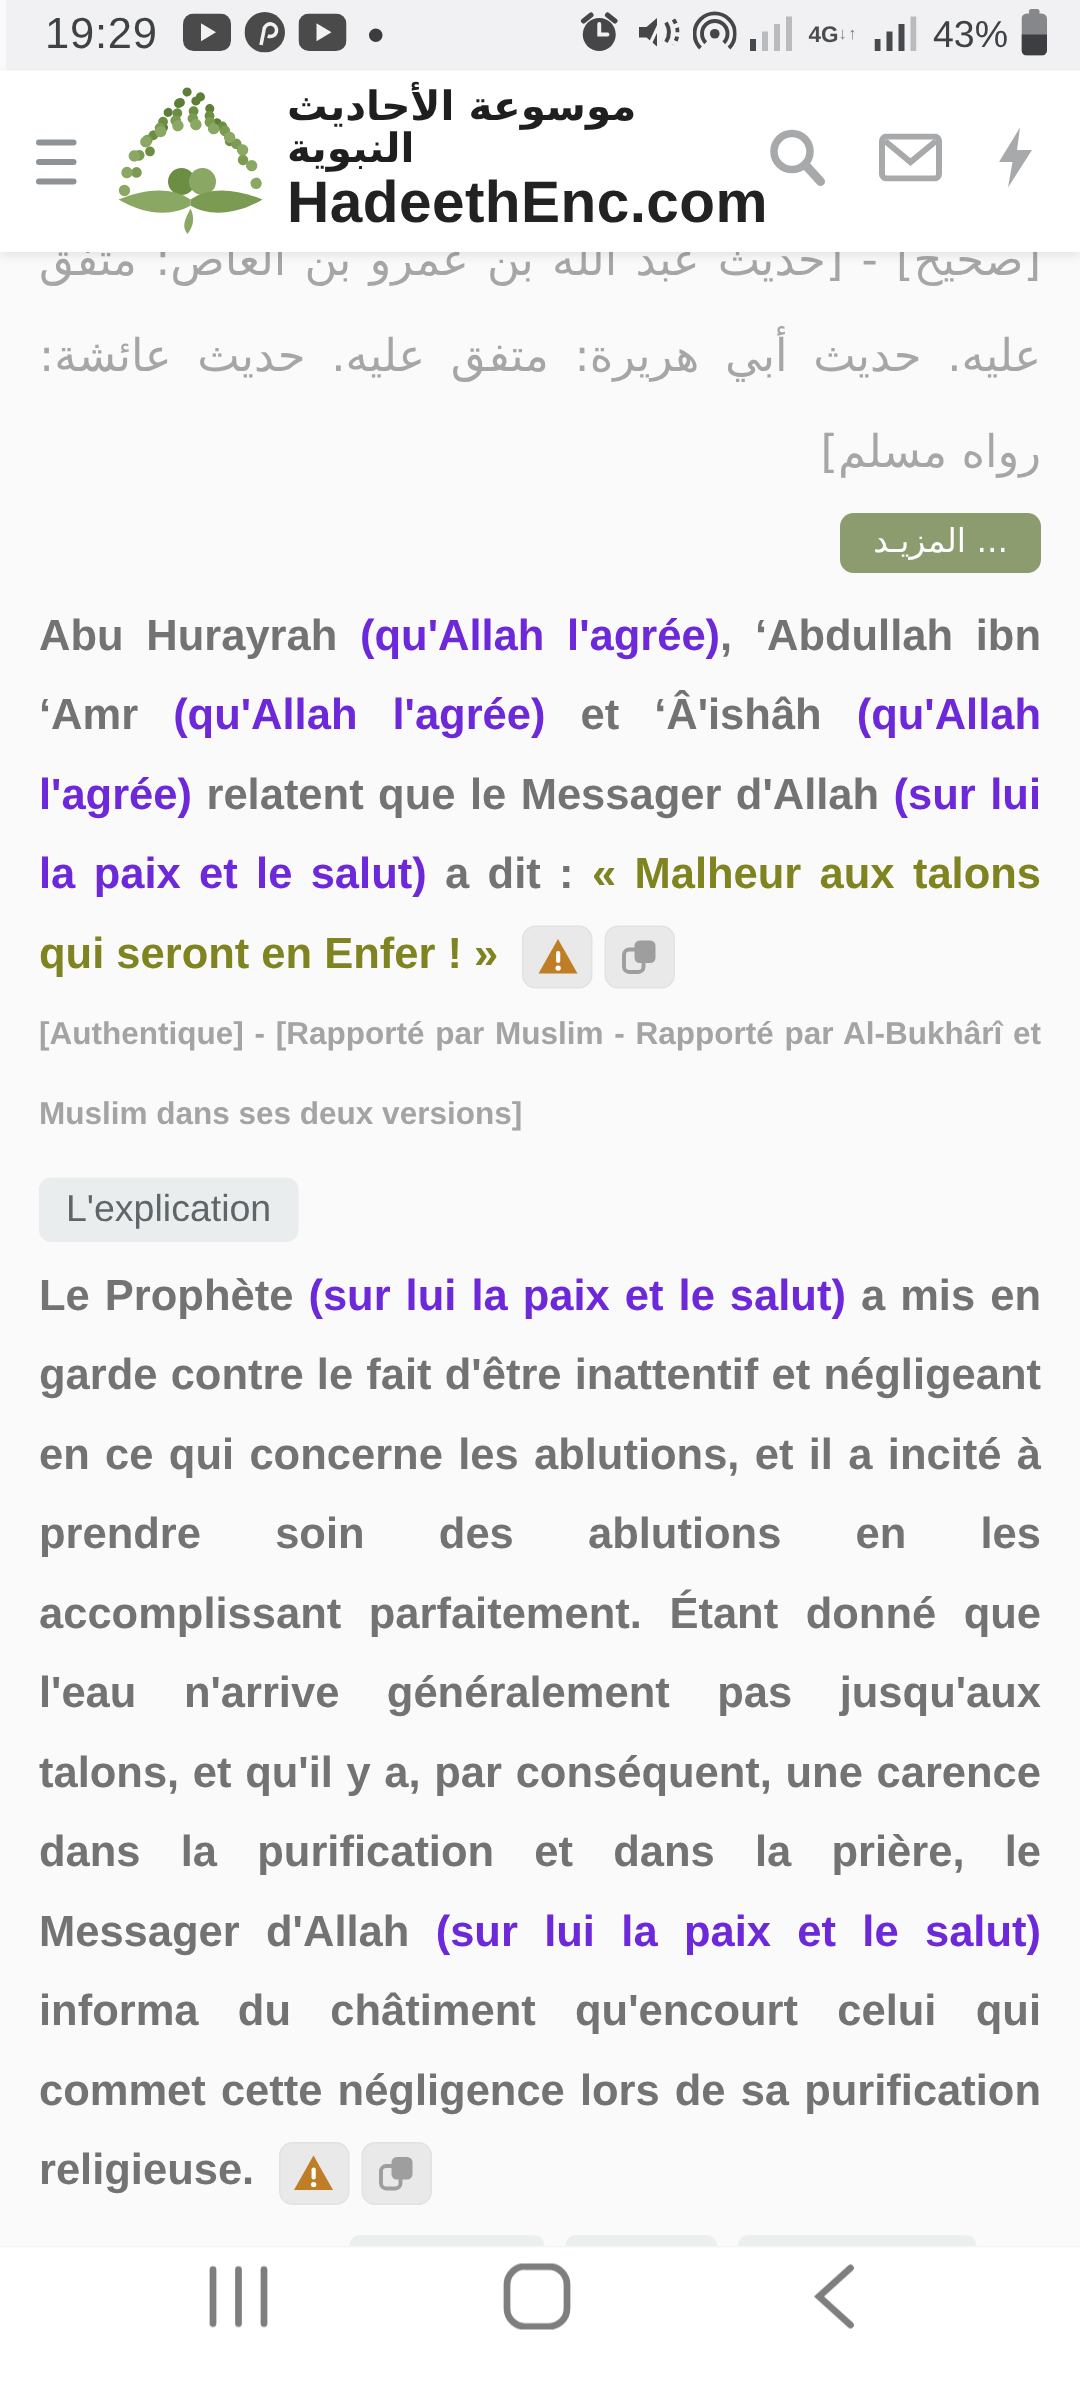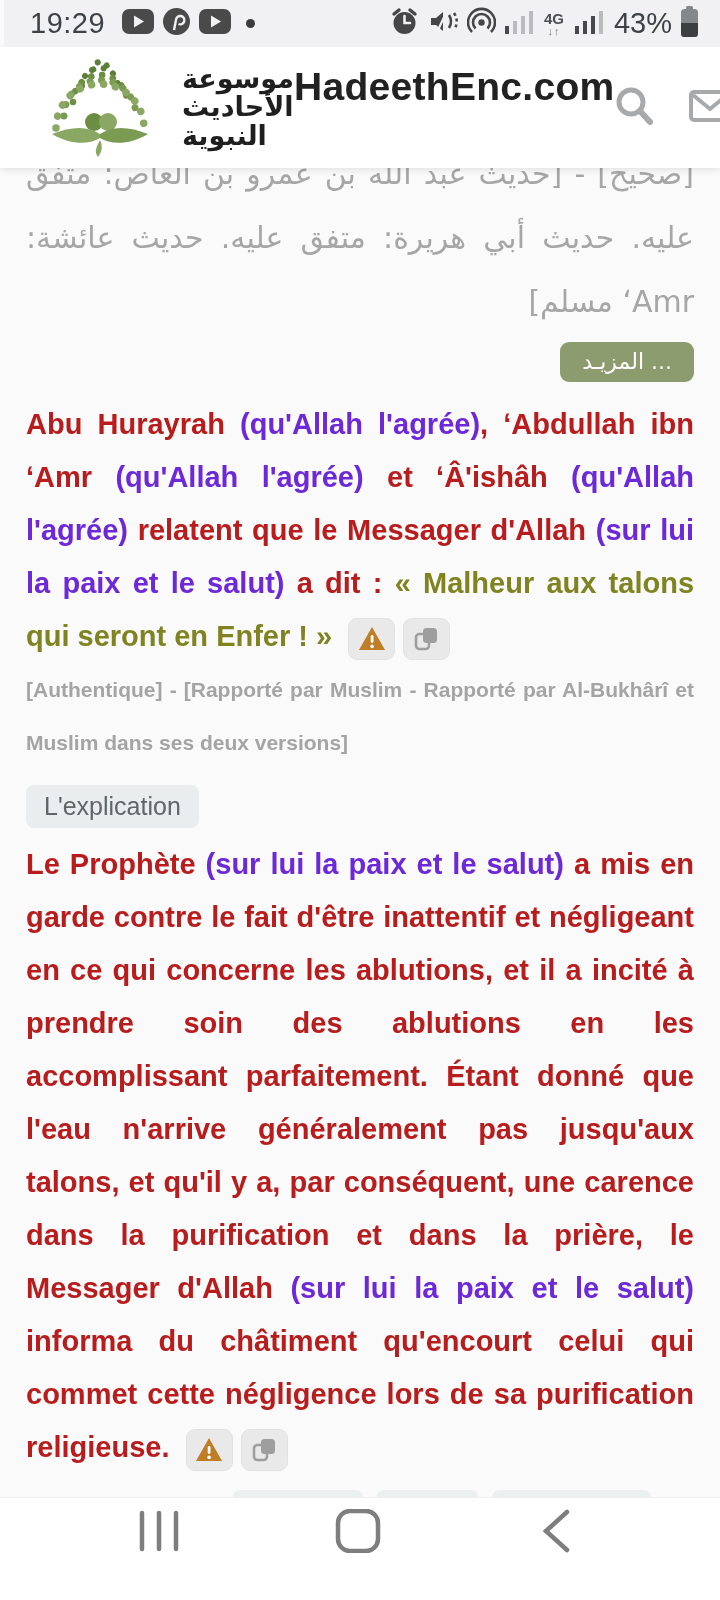--- a/index.html
+++ b/index.html
@@ -5,51 +5,51 @@
   * { margin:0; padding:0; box-sizing:border-box; }
   html,body { width:720px; height:1600px; overflow:hidden; background:#fafafa;
     font-family:"Liberation Sans", sans-serif; }
 
   
   .status-bar { position:fixed; top:0; left:4px; width:720px; height:47px; z-index:30;
     background:#f1f1f4; display:flex; align-items:center; justify-content:space-between;
     padding:0 26px; }
   .sb-left, .sb-right { display:flex; align-items:center; gap:9px; }
   .sb-time { font-size:29px; color:#3f4245; letter-spacing:0.5px; margin-right:8px; }
-  .sb-pct { font-size:29px; color:#3f4245; margin-left:2px; }
-  .sb-4g { display:flex; flex-direction:column; align-items:center; line-height:1; margin:0 2px; }
+  .sb-pct { font-size:25px; color:#3f4245; margin-left:2px; }
+  .sb-4g { display:flex; flex-direction:row; align-items:center; line-height:1; margin:0 2px; }
   .sb-4g span { font-size:15px; font-weight:bold; color:#4a4d50; }
   .sb-4g small { font-size:11px; color:#7c7f82; letter-spacing:1px; }
   .notif-dot { width:9px; height:9px; border-radius:50%; background:#3c3c3c; margin-left:6px; }
 
   
   .app-header { position:fixed; top:47px; left:0; width:720px; height:121px; z-index:20;
     background:#ffffff; box-shadow:0 2px 7px rgba(0,0,0,0.10);
     display:flex; align-items:center; padding:0 24px; }
   .hamburger { width:40px; display:flex; flex-direction:column; gap:9px; margin-right:18px; }
   .hamburger i { display:block; height:4px; border-radius:2px; background:#8f9296; }
   .logo-wrap { display:flex; align-items:center; gap:6px; flex:1; }
-  .logo-text { display:flex; flex-direction:row; line-height:1.05;margin-left:18px; }
+  .logo-text { display:flex; flex-direction:column; line-height:1.05; }
   .logo-ar { font-family:"DejaVu Sans", sans-serif; font-size:27px; font-weight:bold; color:#1f1f1f; }
   .logo-en { font-size:39px; font-weight:bold; color:#222; letter-spacing:0.3px; margin-top:2px; }
   .header-actions { display:flex; align-items:center; gap:36px; padding-right:6px; }
 
   
   .page { position:relative; z-index:1; padding:168px 26px 0 26px; }
 
   .ar-block { direction:rtl; font-family:"DejaVu Sans", sans-serif; font-size:30px;
     color:#a6a6a6; line-height:64px; text-align:justify; margin-top:-26px; }
 
   .more-row { display:flex; justify-content:flex-end; margin-top:8px; }
   .more-btn { background:#8c9c6e; color:#fff; border:none; border-radius:9px;
     font-family:"DejaVu Sans", sans-serif; font-size:22px; padding:7px 22px; line-height:1.2; }
 
   .hadith-text { margin-top:16px; font-size:29px; font-weight:bold; line-height:53px;
     text-align:justify; color:#3b3b3b; }
-  .c-dark  { color:#b91c1c; }
+  .c-dark  { color:#737373; }
   .c-brown { color:#6d28d9; }
   .c-olive { color:#7f8420; }
 
   .grading { font-size:21px; font-weight:bold; line-height:53px; text-align:justify;
     color:#a4a4a4; }
 
   .inline-btn { display:inline-flex; align-items:center; justify-content:center;
     width:47px; height:42px; background:#e9e9e9; border:1px solid #e2e2e2; border-radius:9px;
     vertical-align:middle; margin-left:8px; }
 
@@ -200,21 +200,21 @@
     <span>
       <svg width="26" height="42" viewBox="0 0 26 42">
           <path d="M16 1 L2 24 H11 L8 41 L24 16 H14 Z" fill="#a7a9ab"></path>
         </svg>
     </span>
   </div>
 </div>
 
 <div class="page">
 
-  <p class="ar-block">[صحيح] - [حديث عبد الله بن عمرو بن العاص: متفق عليه. حديث أبي هريرة: متفق عليه. حديث عائشة: ʻAmr مسلم]</p>
+  <p class="ar-block">[صحيح] - [حديث عبد الله بن عمرو بن العاص: متفق عليه. حديث أبي هريرة: متفق عليه. حديث عائشة: رواه مسلم]</p>
 
   <div class="more-row">
     <button class="more-btn">المزيـد ...</button>
   </div>
 
   <p class="hadith-text"><span><span class="c-dark">Abu Hurayrah </span><span class="c-brown">(qu'Allah l'agrée)</span><span class="c-dark">, ʻAbdullah ibn ʻAmr </span><span class="c-brown">(qu'Allah l'agrée)</span><span class="c-dark"> et ʻÂ'ishâh </span><span class="c-brown">(qu'Allah l'agrée)</span><span class="c-dark"> relatent que le Messager d'Allah </span><span class="c-brown">(sur lui la paix et le salut)</span><span class="c-dark"> a dit : </span><span class="c-olive">« Malheur aux talons qui seront en Enfer ! » </span></span><span class="inline-btn">
         <svg width="28" height="25" viewBox="0 0 28 25">
           <path d="M14 1 L27 24 H1 Z" fill="#bf7d25"></path>
           <rect x="12.7" y="9" width="2.8" height="8" rx="1.4" fill="#fff"></rect>
           <circle cx="14.1" cy="20.4" r="1.8" fill="#fff"></circle>

